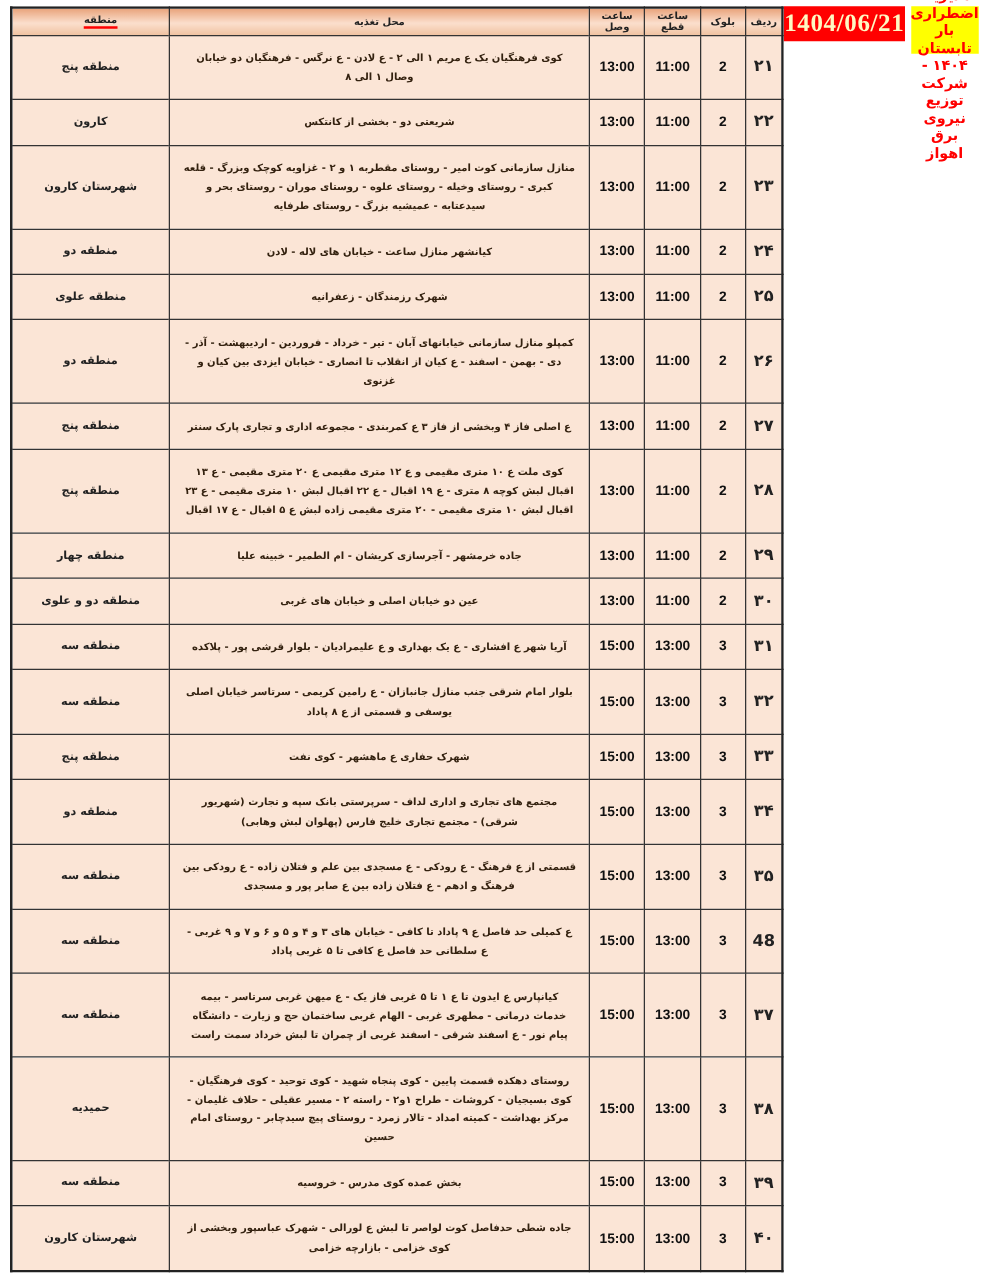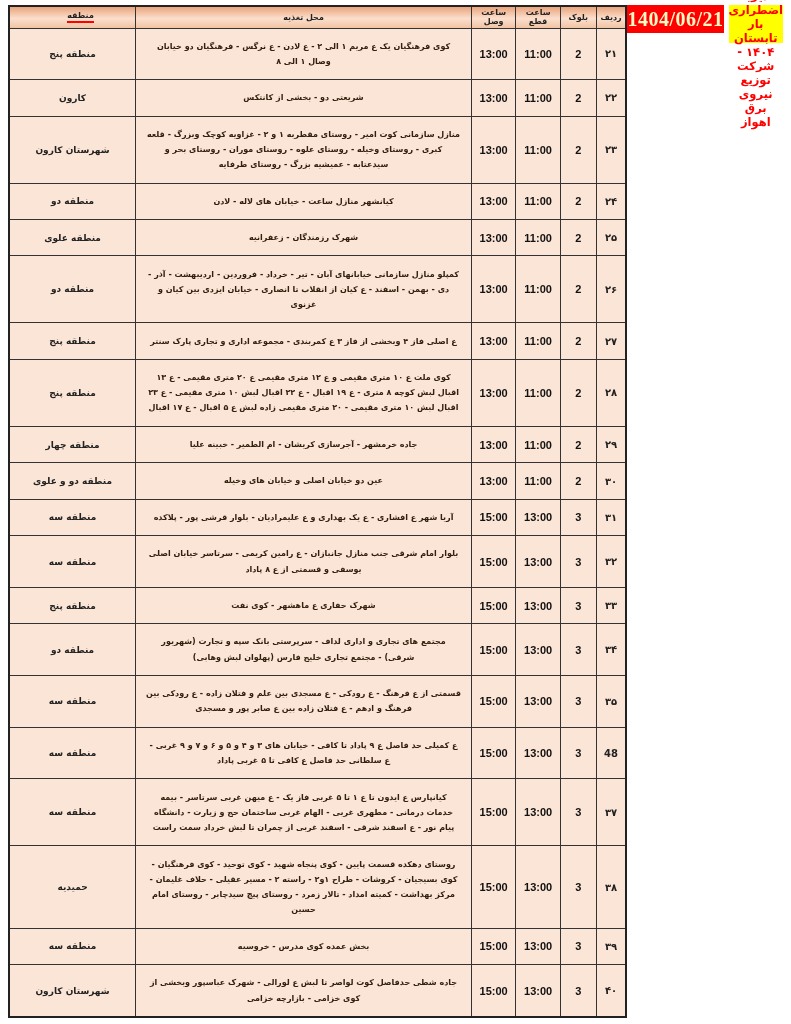--- a/index.html
+++ b/index.html
@@ -60,21 +60,21 @@
     font-weight: bold;
     height: 22px;
   }
   thead th .region-underline {
     display: inline-block;
     border-bottom: 2px solid #ff0000;
     padding-bottom: 1px;
     margin-left: 16px;
   }
   tbody td { background: #fbe5d6; color: #2b1a10; }
-  td.row-number-cell   { font-size: 10px; font-weight: bold; color: #222222; text-align: center; }
+  td.row-number-cell   { font-size: 13px; font-weight: bold; color: #222222; text-align: center; }
   td.block-cell        { font-family: "Liberation Sans", sans-serif; font-size: 11px; font-weight: bold; color: #111111; }
   td.cut-time-cell, td.reconnect-time-cell {
     font-family: "Liberation Sans", sans-serif;
     font-size: 11px; font-weight: bold; color: #111111;
     direction: ltr;
   }
   td.feed-location-cell {
     font-size: 8px;
     font-weight: bold;
     line-height: 1.9;
@@ -189,21 +189,21 @@
             <td class="cut-time-cell">11:00</td>
             <td class="reconnect-time-cell">13:00</td>
             <td class="feed-location-cell">جاده خرمشهر - آجرسازی کریشان - ام الطمیر - خبینه علیا</td>
             <td class="region-cell">منطقه چهار</td>
           </tr>
           <tr>
             <td class="row-number-cell">۳۰</td>
             <td class="block-cell">2</td>
             <td class="cut-time-cell">11:00</td>
             <td class="reconnect-time-cell">13:00</td>
-            <td class="feed-location-cell">عین دو خیابان اصلی و خیابان های وخیله</td>
+            <td class="feed-location-cell">عین دو خیابان اصلی و خیابان های غربی</td>
             <td class="region-cell">منطقه دو و علوی</td>
           </tr>
           <tr>
             <td class="row-number-cell">۳۱</td>
             <td class="block-cell">3</td>
             <td class="cut-time-cell">13:00</td>
             <td class="reconnect-time-cell">15:00</td>
             <td class="feed-location-cell">آریا شهر ع افشاری - ع یک بهداری و ع علیمرادیان - بلوار قرشی پور - پلاکده</td>
             <td class="region-cell">منطقه سه</td>
           </tr>

